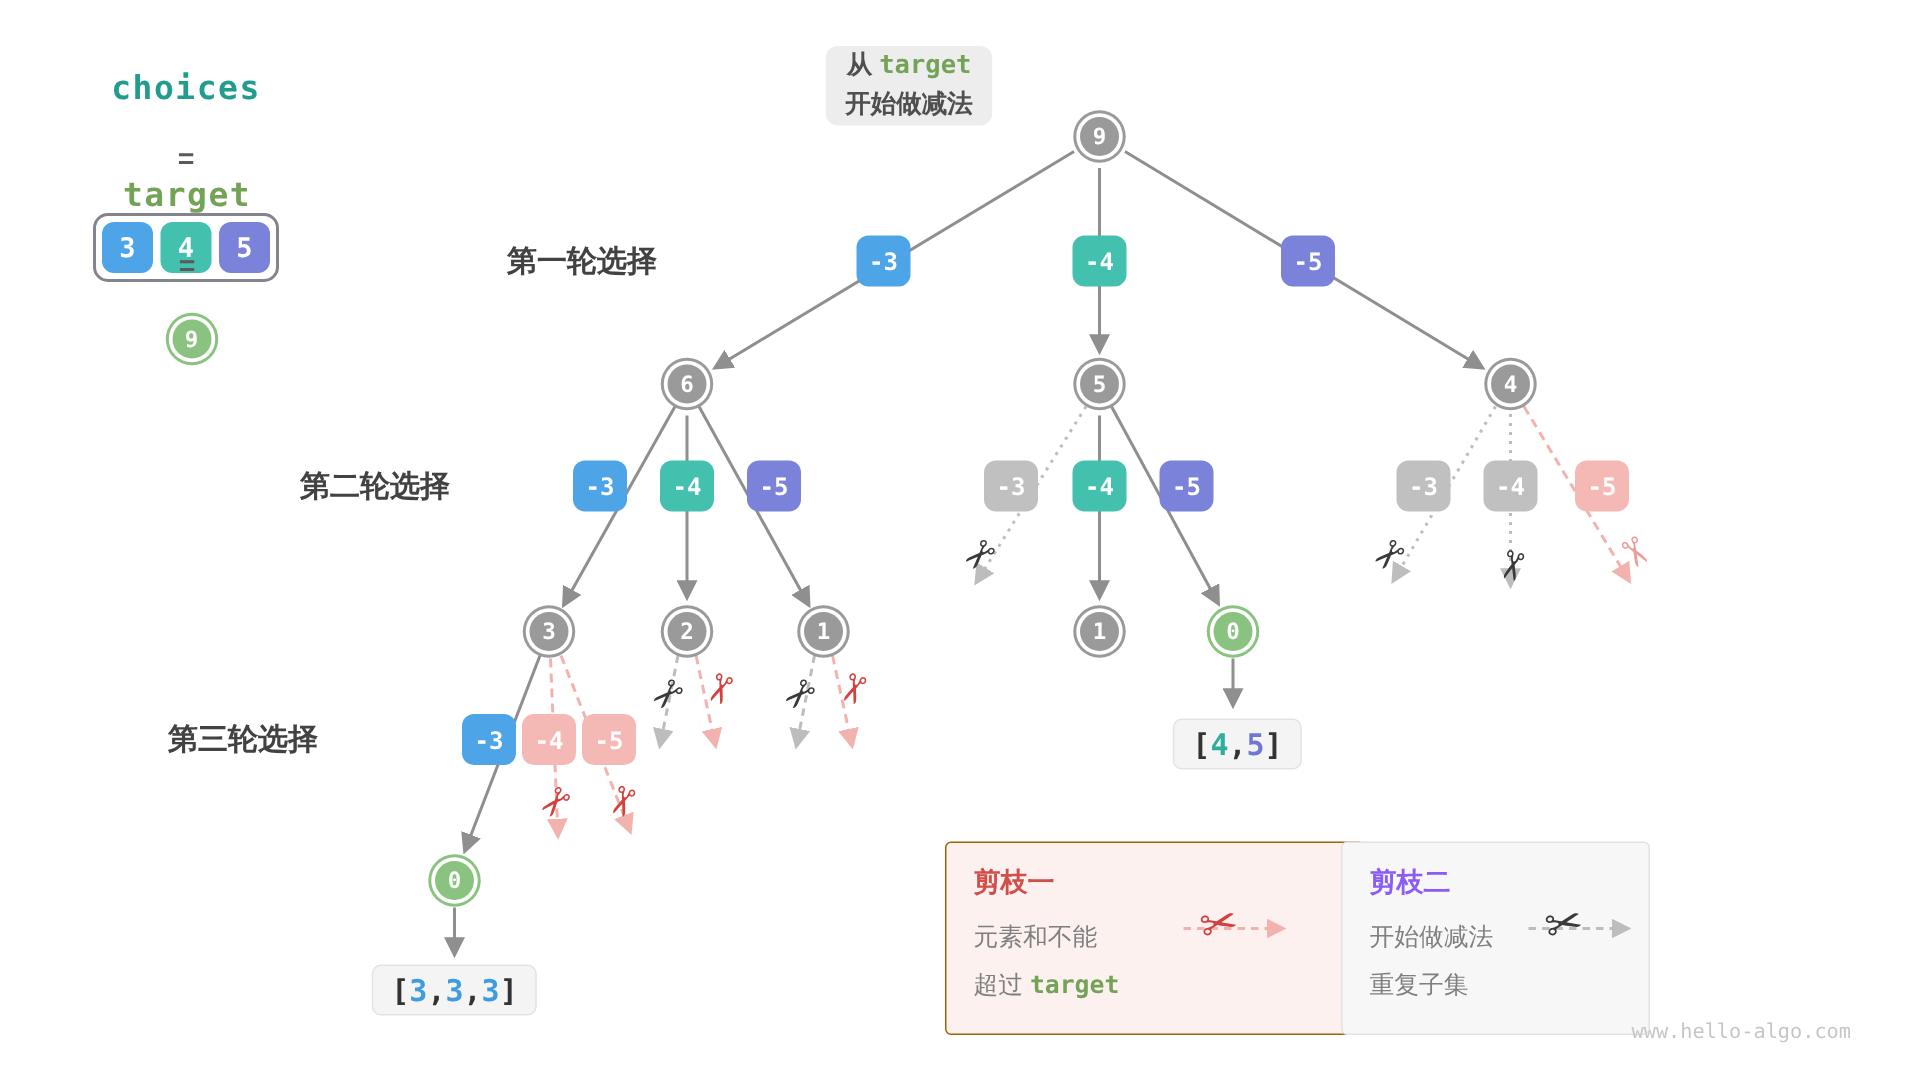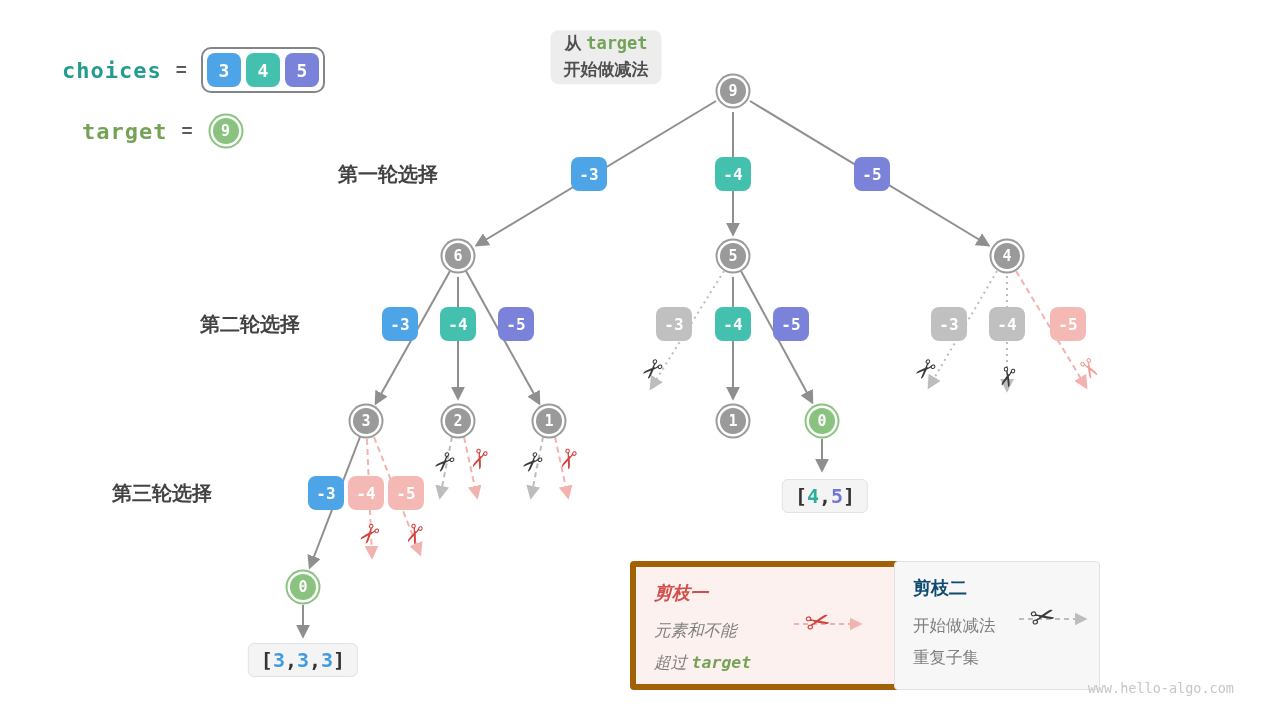--- a/index.html
+++ b/index.html
@@ -5,21 +5,21 @@
   * { margin:0; padding:0; box-sizing:border-box; }
   html,body { width:1280px; height:720px; }
   body {
     position:relative; overflow:hidden; background:#ffffff;
     font-family:"Liberation Sans", sans-serif; color:#3a3a3a;
   }
 
   svg.edges { position:absolute; left:0; top:0; }
 
   
-  .hrow { position:absolute; display:flex; align-items:center; gap:14px; }
+  .hrow { position:absolute; display:flex; align-items:center; gap:24px;flex-direction:column; }
   .kw { font-family:"DejaVu Sans Mono", monospace; font-weight:bold; font-size:22px; letter-spacing:1px; }
   .kw-teal   { color:#219c8e; }
   .kw-green  { color:#74a357; }
   .eq { font-size:19px; font-weight:bold; color:#5a5a5a; }
   .choices-box {
     display:flex; gap:5px; padding:4px; background:#fff;
     border:2.5px solid #84848c; border-radius:10px;
   }
   .chip-inline {
     width:34px; height:34px; border-radius:8px; color:#fff;
@@ -81,25 +81,25 @@
   .scissors {
     position:absolute; transform:translate(-50%,-50%) rotate(var(--r,135deg));
     font-family:"DejaVu Sans", sans-serif; font-size:26px; line-height:1;
   }
   .sc-black   { color:#3a3a3a; }
   .sc-red     { color:#d2413d; }
   .sc-pinkred { color:#ee9e99; }
 
   
   .legend { position:absolute; border-radius:4px; padding:14px 18px; }
-  .legend-1 { left:630px; top:561px; width:280px; height:129px; background:#fdf1f0; border:6px solid #a16207;font-style:italic; }
+  .legend-1 { left:630px; top:561px; width:280px; height:129px; background:#fdf1f0; border:1px solid #a16207; }
   .legend-2 { left:894px; top:561px; width:206px; height:129px; background:#f7f7f7; border:1px solid #e2e2e2; }
   .legend-title { font-size:18px; font-weight:bold; margin-bottom:9px; }
   .lt-red  { color:#d14e4b; }
-  .lt-dark { color:#0c4a6e; }
+  .lt-dark { color:#8b5cf6; }
   .legend-line { font-size:16.5px; color:#7f7f7f; line-height:1.95; white-space:nowrap; }
   .legend-line .kw { font-size:16.5px; letter-spacing:0; }
   .legend-scissors { position:absolute; width:86px; height:42px; }
   .ls-1 { left:156px; top:36px; }
   .ls-2 { left:122px; top:36px; }
   .legend-scissors svg { position:absolute; left:0; top:13px; }
   .legend-scissors .scissors { left:26px; top:19px; --r:-12deg; font-size:30px; }
 
   .watermark {
     position:absolute; right:46px; top:680px; color:#c6c6c6;

